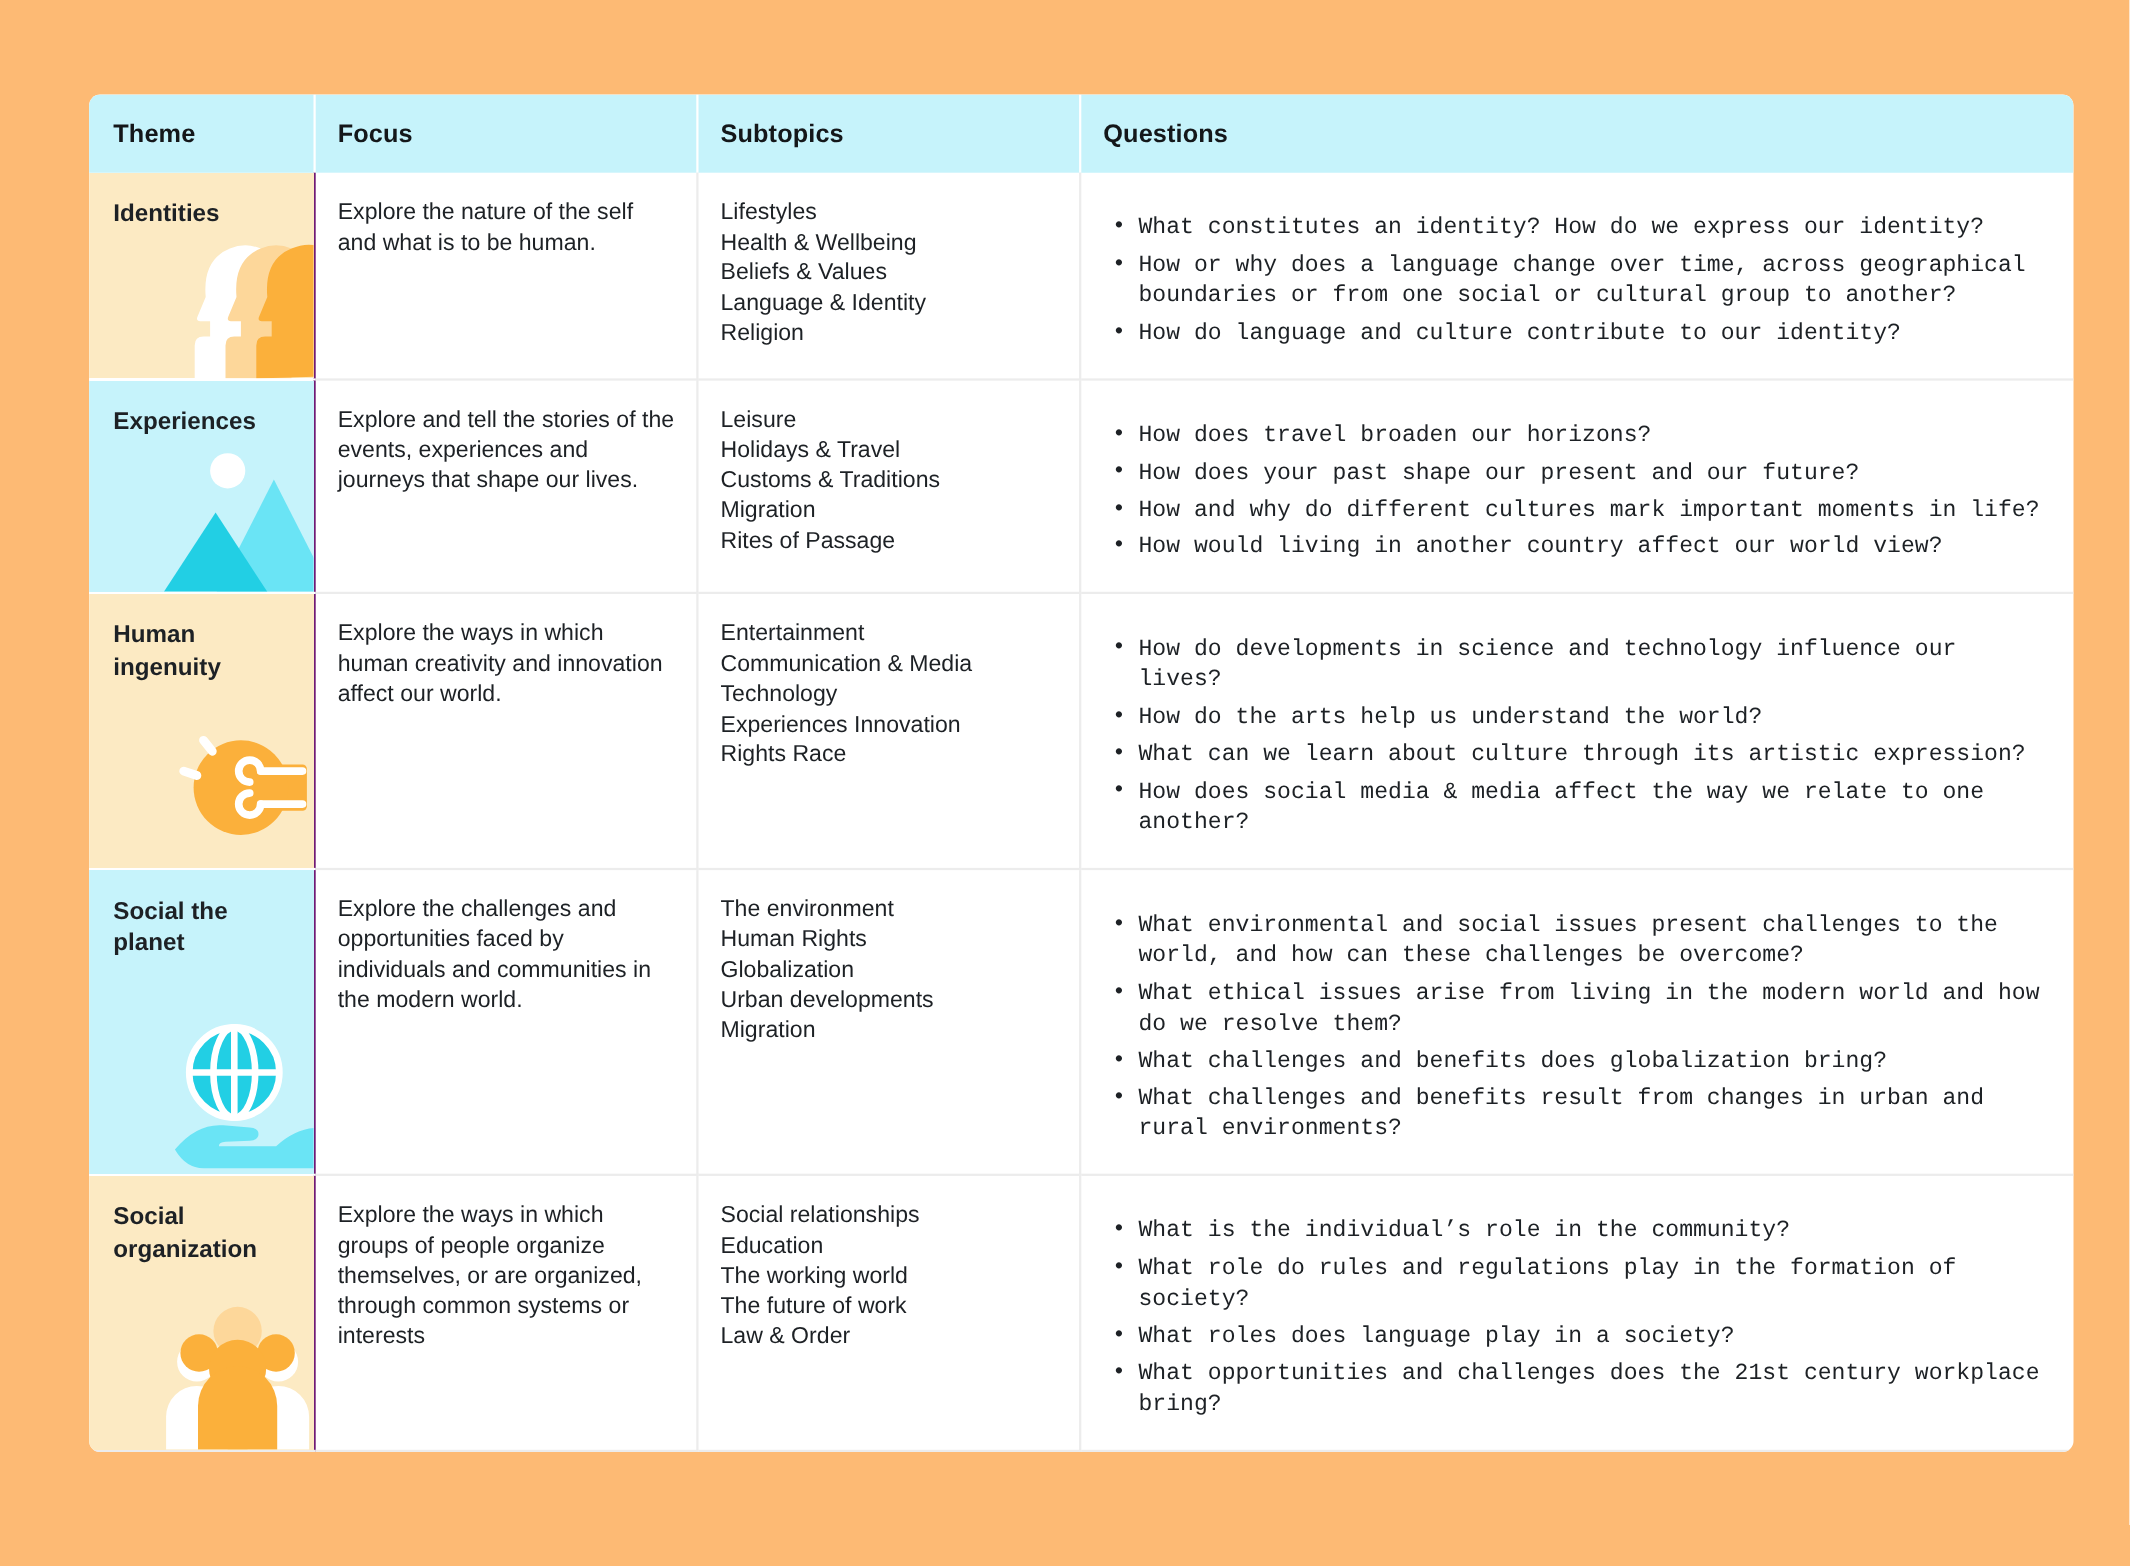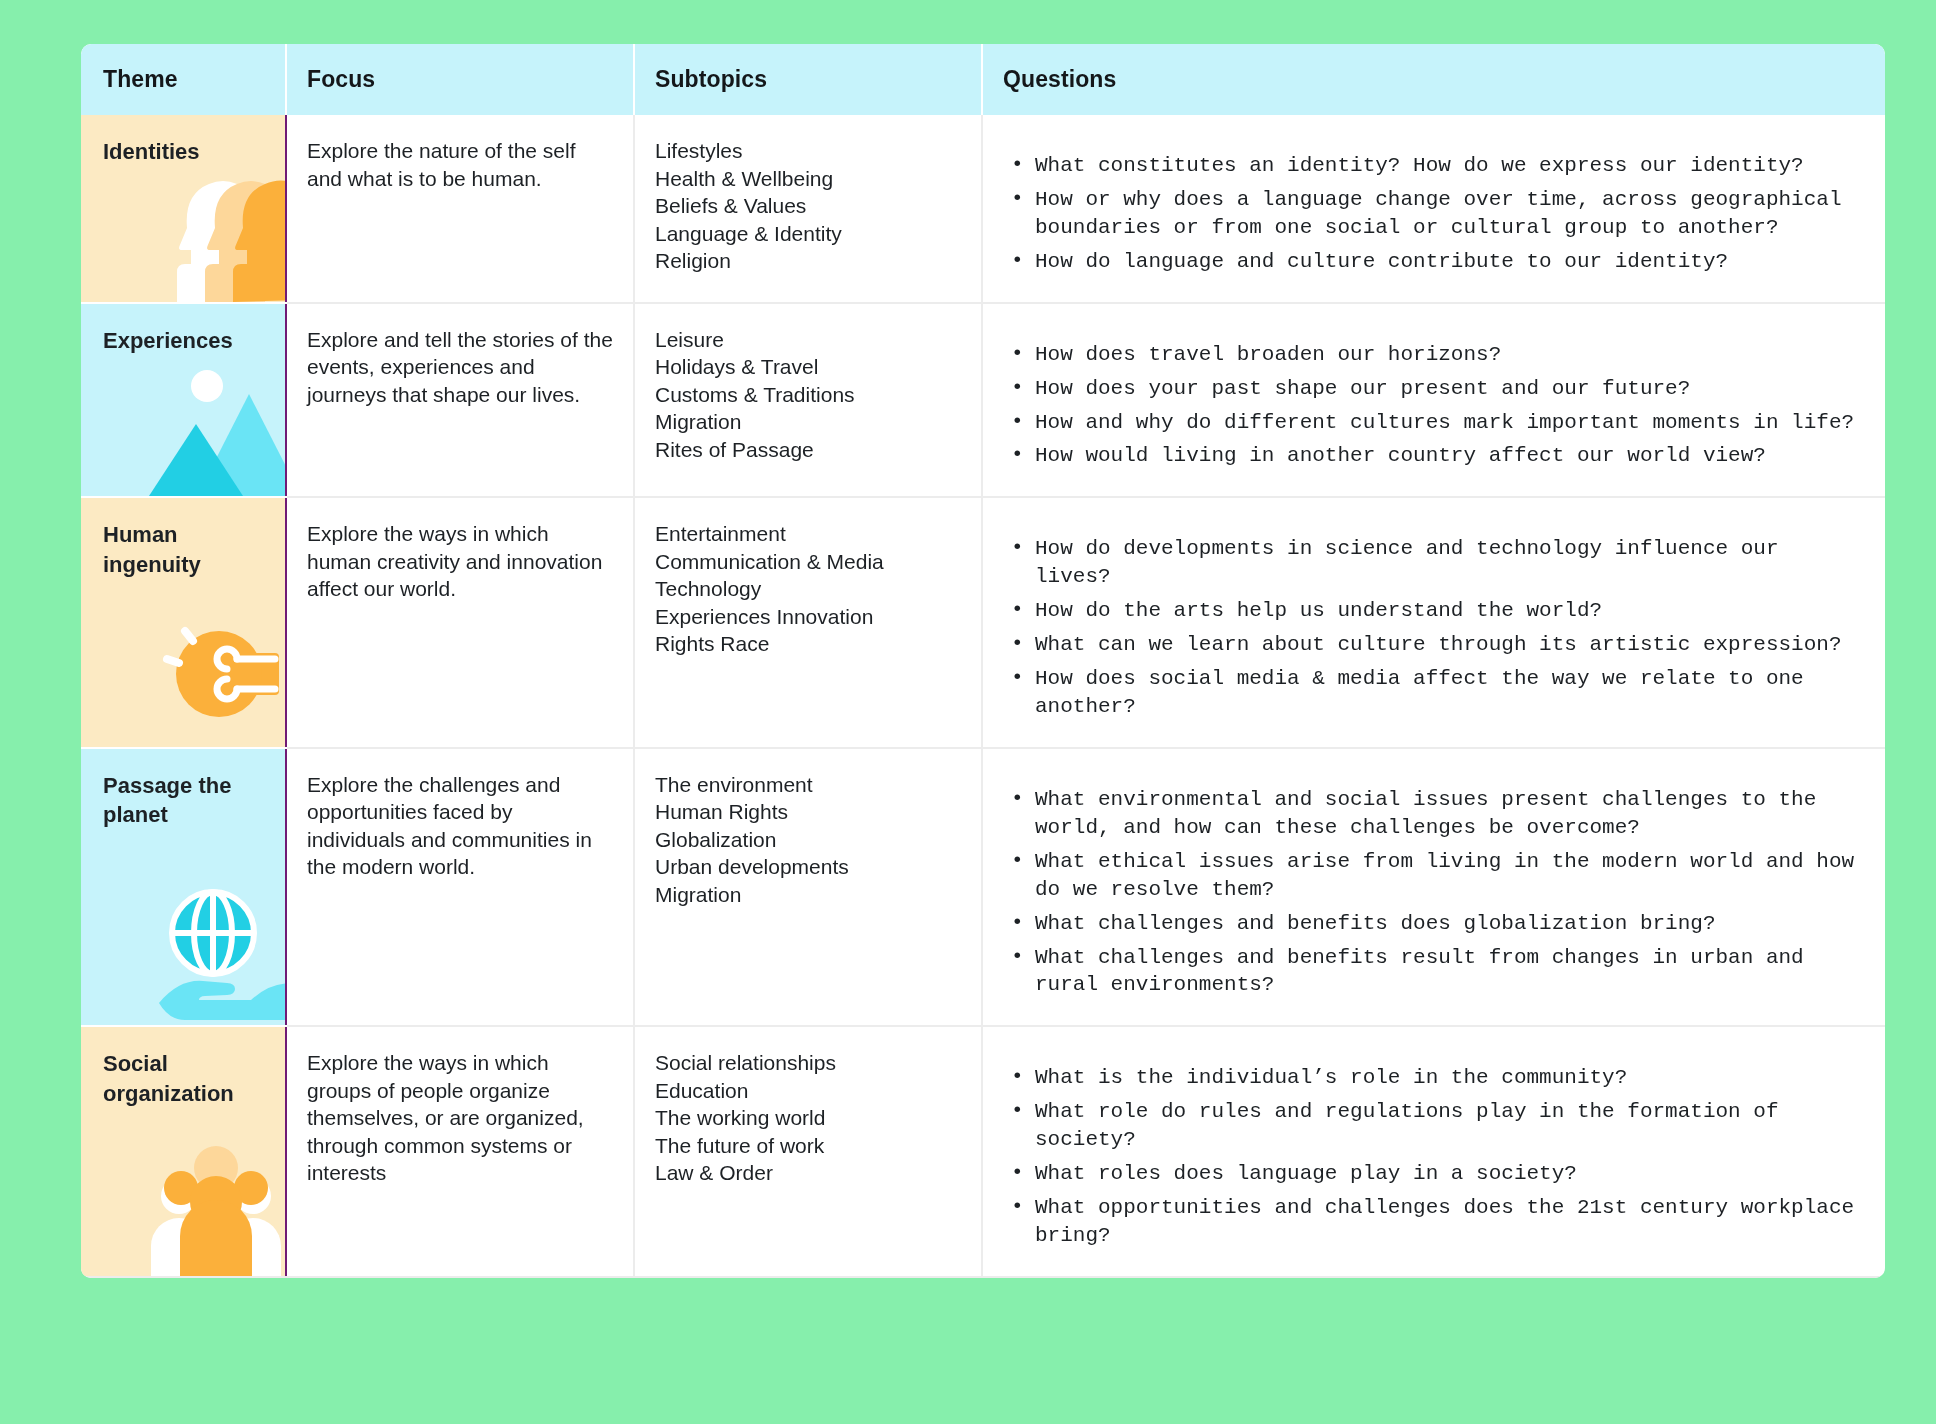--- a/index.html
+++ b/index.html
@@ -9,22 +9,22 @@
     width: 1936px;
     height: 1424px;
     background: #ffffff;
     font-family: "Liberation Sans", sans-serif;
   }
 
   .page {
     position: relative;
     width: 1936px;
     height: 1424px;
-    background: #86efac;
-    padding: 44px 0 0 81px;
+    background: #fdba74;
+    padding: 86px 0 0 81px;
   }
 
   .table-wrap {
     width: 1804px;
     border-radius: 10px;
     overflow: hidden;
     background: #ffffff;
   }
 
   table.themes {
@@ -249,21 +249,21 @@
               <ul class="q-list">
                 <li>How do developments in science and technology influence our lives?</li>
                 <li>How do the arts help us understand the world?</li>
                 <li>What can we learn about culture through its artistic expression?</li>
                 <li>How does social media &amp; media affect the way we relate to one another?</li>
               </ul>
             </td>
           </tr>
           <tr>
             <td class="theme-cell tone-cyan">
-              <div class="theme-label">Passage the planet</div>
+              <div class="theme-label">Social the planet</div>
               <div class="theme-icon">
     <svg viewBox="0 0 150 150" xmlns="http://www.w3.org/2000/svg">
       <g>
         <circle cx="72" cy="58" r="41" fill="#22cfe4"></circle>
         <g stroke="#ffffff" stroke-width="6" fill="none">
           <circle cx="72" cy="58" r="41"></circle>
           <ellipse cx="72" cy="58" rx="19" ry="41"></ellipse>
           <path d="M31 58 h82"></path>
           <path d="M72 17 v82"></path>
         </g>

